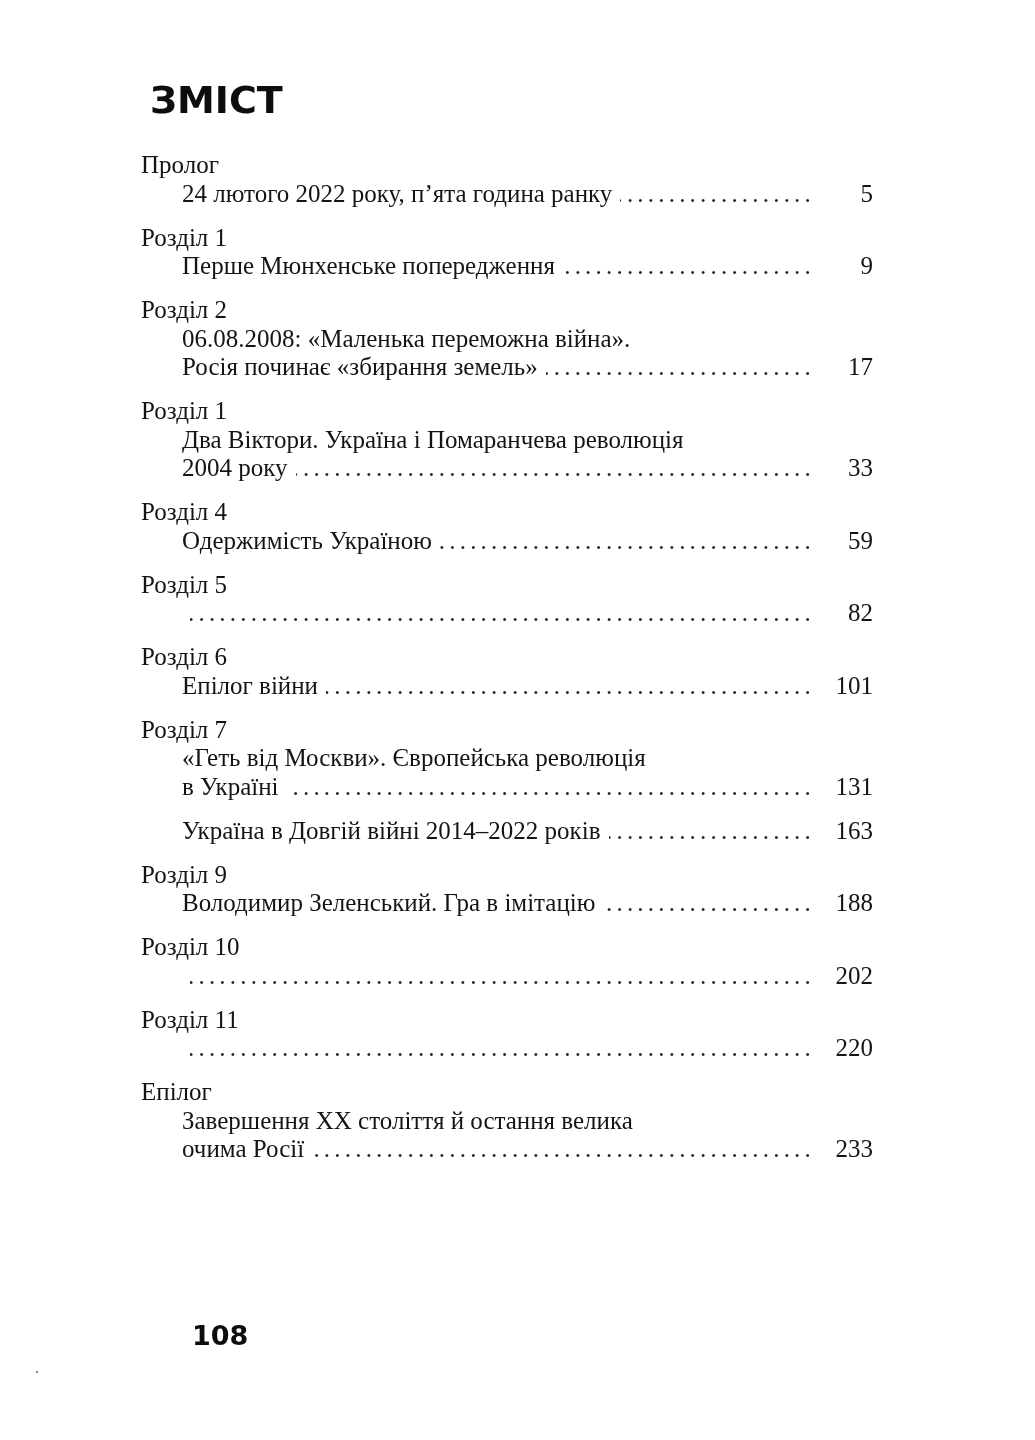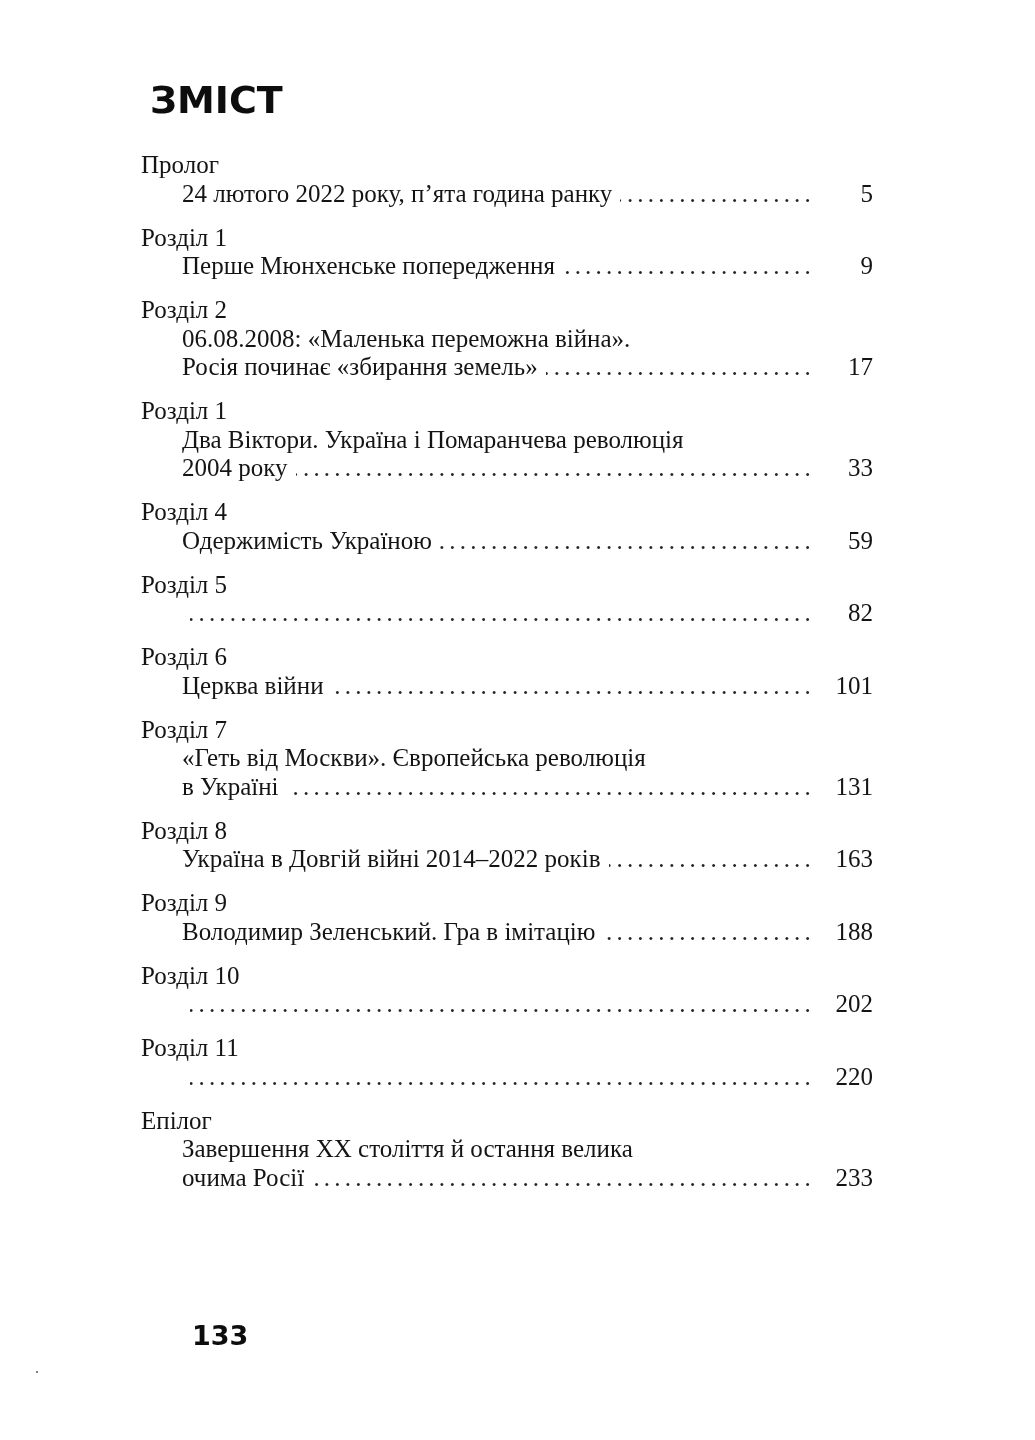--- a/index.html
+++ b/index.html
@@ -171,41 +171,40 @@
           <span class="leader">........................................................................................................................................</span>
           <span class="page-num">82</span>
         </div>
       </div>
     </div>
 
     <div class="section">
       <span class="section-label">Розділ 6</span>
       <div class="entry">
         <div class="entry-last">
-          <span class="entry-text">Церква війни</span>
+          <span class="entry-text">Епілог війни</span>
           <span class="leader">........................................................................................................................................</span>
           <span class="page-num">101</span>
         </div>
       </div>
     </div>
 
     <div class="section">
       <span class="section-label">Розділ 7</span>
       <div class="entry">
         <span class="entry-line">«Геть від Москви». Європейська революція</span>
         <div class="entry-last">
           <span class="entry-text">в Україні</span>
           <span class="leader">........................................................................................................................................</span>
           <span class="page-num">131</span>
         </div>
       </div>
     </div>
 
     <div class="section">
-      <span class="section-label">Розділ 8</span>
       <div class="entry">
         <div class="entry-last">
           <span class="entry-text">Україна в Довгій війні 2014–2022 років</span>
           <span class="leader">........................................................................................................................................</span>
           <span class="page-num">163</span>
         </div>
       </div>
     </div>
 
     <div class="section">
@@ -246,16 +245,16 @@
         <div class="entry-last">
           <span class="entry-text">очима Росії</span>
           <span class="leader">........................................................................................................................................</span>
           <span class="page-num">233</span>
         </div>
       </div>
     </div>
 
   </div>
 
-  <div class="folio">133</div>
+  <div class="folio">108</div>
   <div class="speck"></div>
 
 </div>
 
 </body></html>

